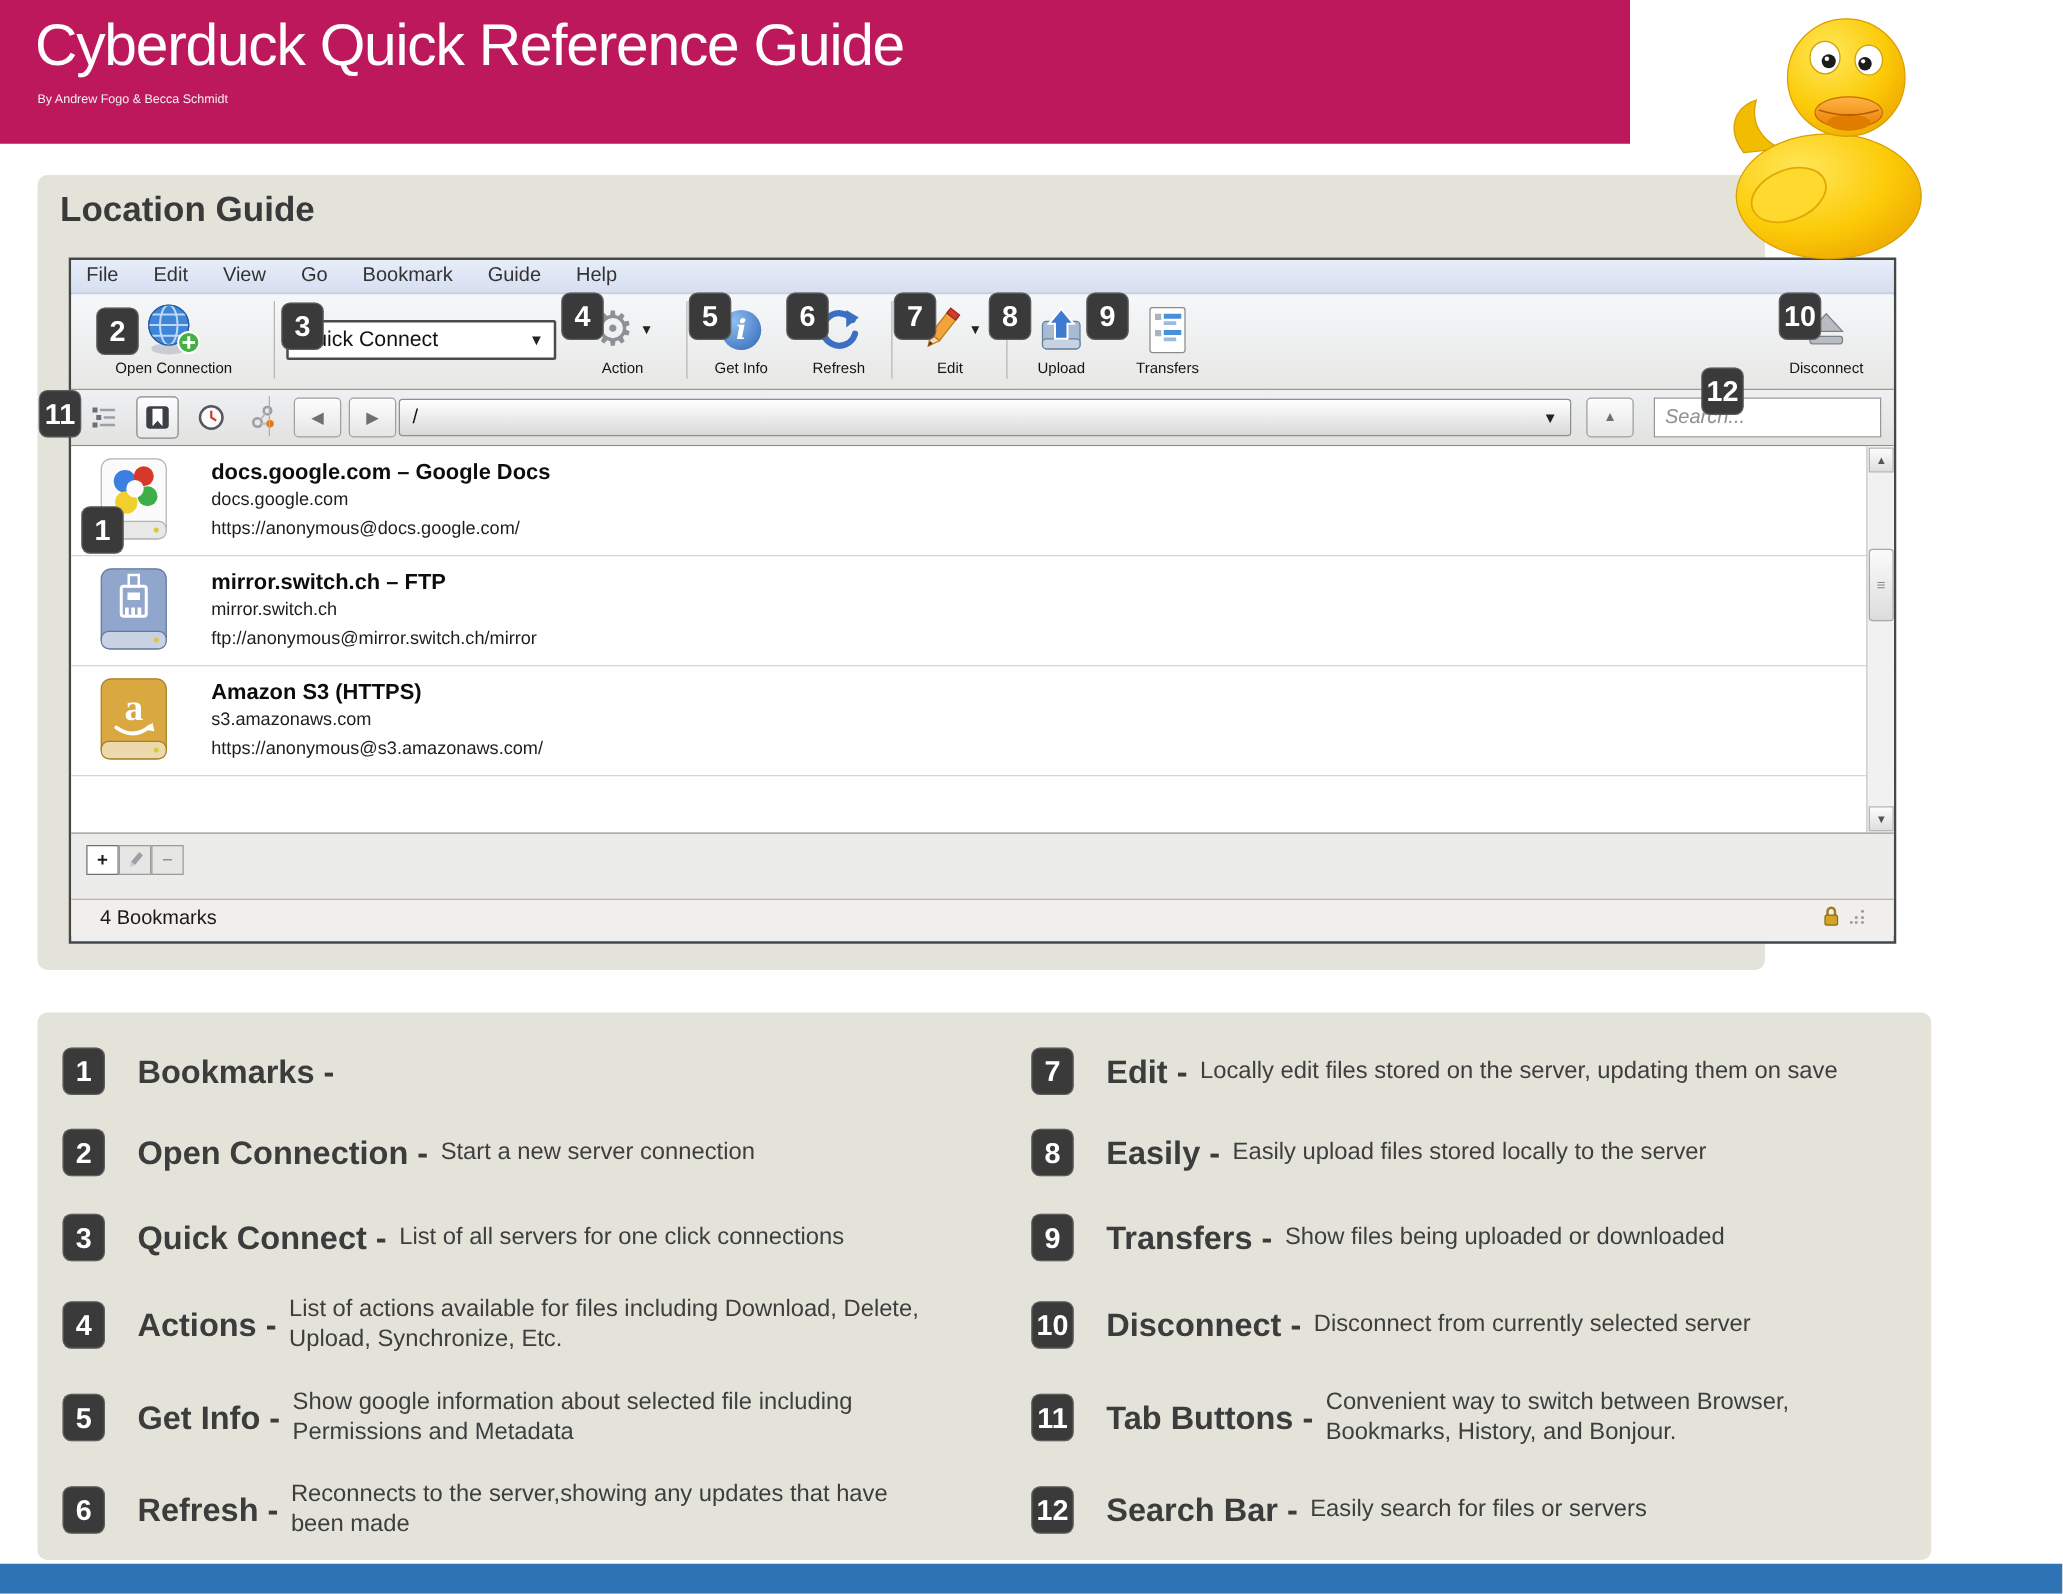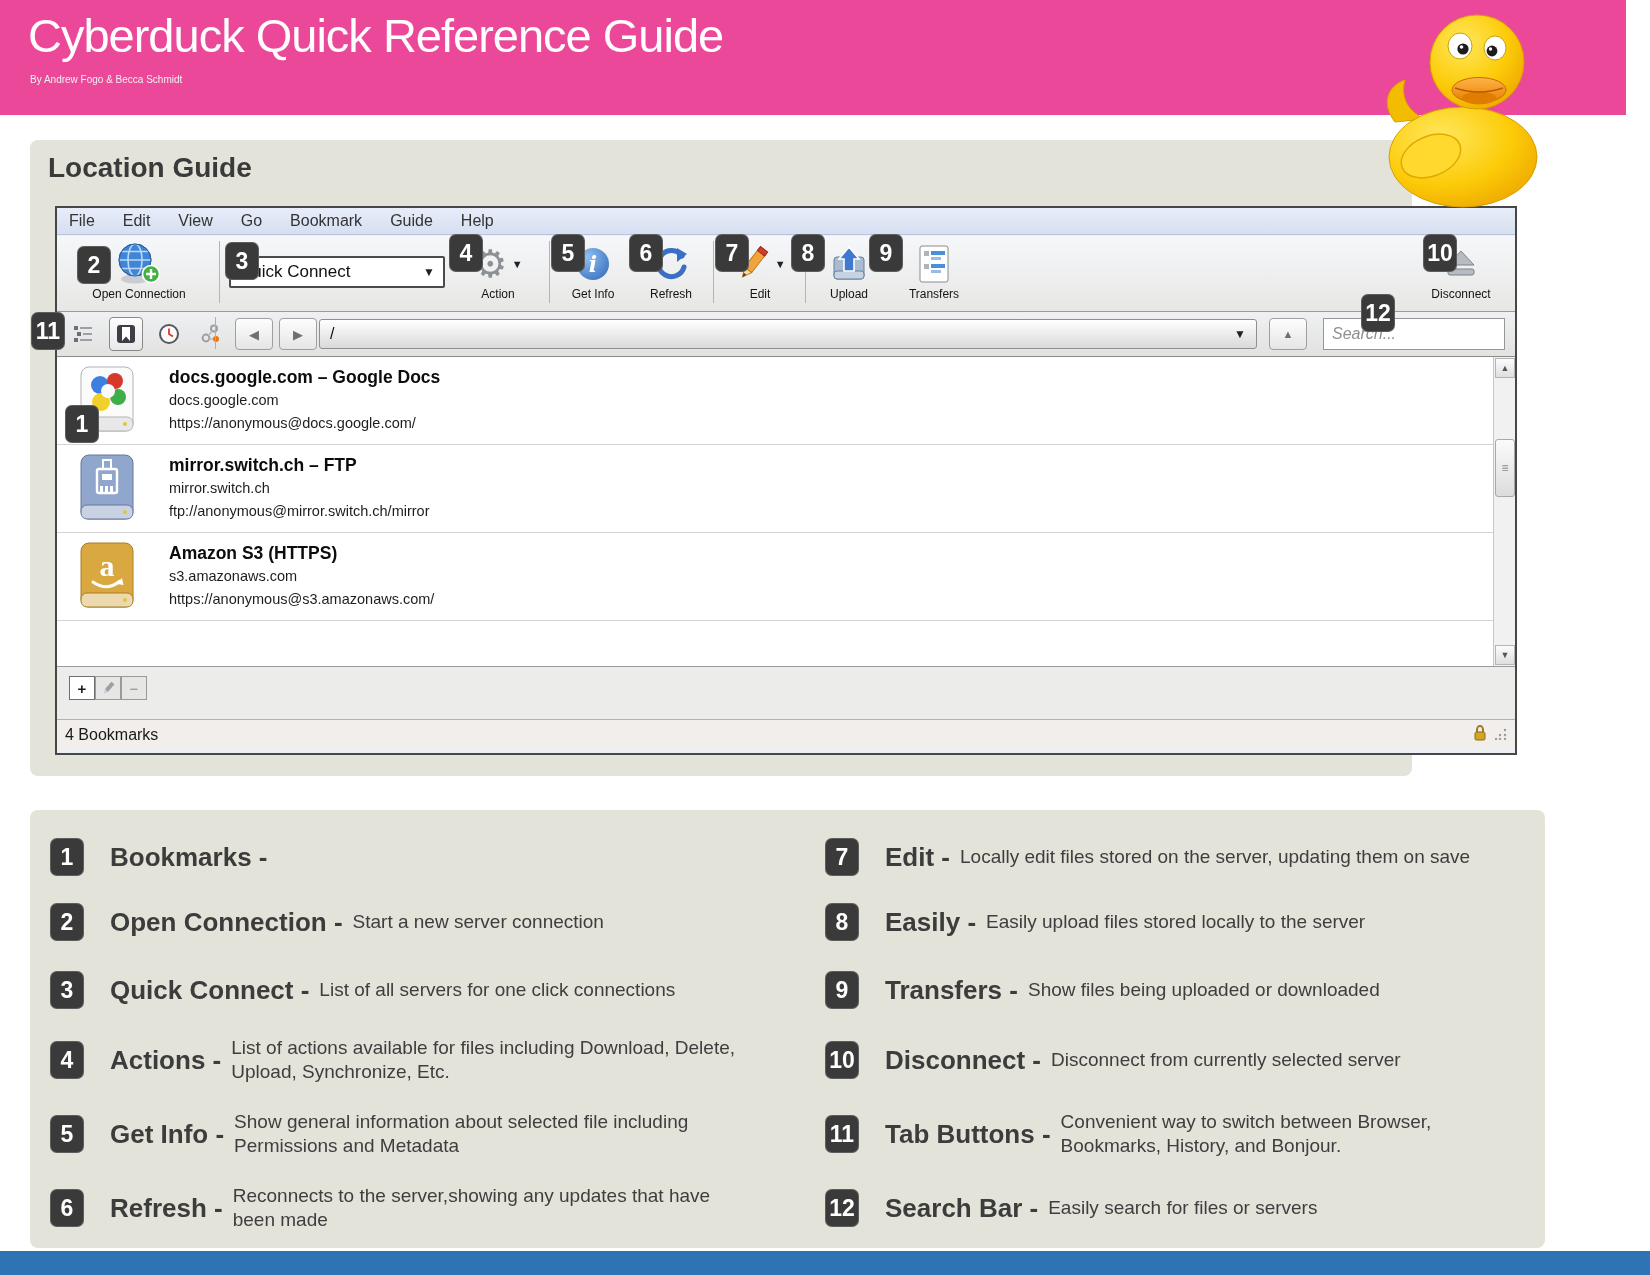--- a/index.html
+++ b/index.html
@@ -1,20 +1,20 @@
 <!DOCTYPE html>
 <html><head>
 <meta charset="utf-8">
 <style>
   html,body{margin:0;padding:0;background:#ffffff;}
   body{width:1650px;height:1275px;position:relative;overflow:hidden;
        font-family:"Liberation Sans","DejaVu Sans",sans-serif;color:#222;}
 
   
-  .header{position:absolute;left:0;top:0;width:1626px;height:115px;background:#ec4899;}
+  .header{position:absolute;left:0;top:0;width:1304px;height:115px;background:#be185d;}
   .header .title{position:absolute;left:28px;top:8px;font-size:47px;font-weight:400;
                  letter-spacing:-1px;color:#fdfdfd;}
   .header .byline{position:absolute;left:30px;top:74px;font-size:10px;color:#f0f0f0;}
 
   
   .duck{position:absolute;left:1375px;top:4px;z-index:60;}
 
   
   .card{position:absolute;background:#e3e3da;border-radius:8px;}
   .card1{left:30px;top:140px;width:1382px;height:636px;}
@@ -83,21 +83,21 @@
 
   
   .btmbar{position:absolute;left:0;top:458px;width:100%;height:54px;background:#ececea;
           border-top:1px solid #9a9a9a;}
   .editgrp{position:absolute;left:12px;top:9px;display:flex;}
   .ebtn{width:26px;height:24px;border:1px solid #9a9a9a;background:#e6e6e4;display:flex;
         align-items:center;justify-content:center;font-size:15px;color:#8a8a8a;box-sizing:border-box;}
   .ebtn.first{background:#ffffff;border-color:#6f6f6f;color:#1a1a1a;font-weight:bold;}
   .statusbar{position:absolute;left:0;top:511px;width:100%;height:30px;background:#f1eeec;
              border-top:1px solid #b5b2ae;display:flex;align-items:center;box-sizing:border-box;
-             padding:0 8px;font-size:16px;color:#1a1a1a;}
+             padding:0 23px;font-size:16px;color:#1a1a1a;}
   .statusbar .lock{margin-left:auto;}
   .grip{margin-left:8px;}
 
   
   .badge{position:absolute;z-index:40;background:#3a3a3a;color:#fff;font-weight:bold;
          font-size:23px;border-radius:7px;min-width:34px;height:38px;display:flex;
          align-items:center;justify-content:center;padding:0 4px;box-sizing:border-box;
          box-shadow:0 0 0 1px rgba(255,255,255,.18) inset;}
 
   
@@ -462,21 +462,21 @@
       <span class="leg-desc">List of all servers for one click connections</span>
     </div>
     <div class="leg-item">
       <div class="badge leg-badge">4</div>
       <span class="leg-title">Actions -</span>
       <span class="leg-desc w505">List of actions available for files including Download, Delete, Upload, Synchronize, Etc.</span>
     </div>
     <div class="leg-item">
       <div class="badge leg-badge">5</div>
       <span class="leg-title">Get Info -</span>
-      <span class="leg-desc w505">Show general information about selected file including Permissions and Metadata</span>
+      <span class="leg-desc w505">Show google information about selected file including Permissions and Metadata</span>
     </div>
     <div class="leg-item">
       <div class="badge leg-badge">6</div>
       <span class="leg-title">Refresh -</span>
       <span class="leg-desc w505">Reconnects to the server,showing any updates that have been made</span>
     </div>
 
     <div class="leg-item">
       <div class="badge leg-badge">7</div>
       <span class="leg-title">Edit -</span>

